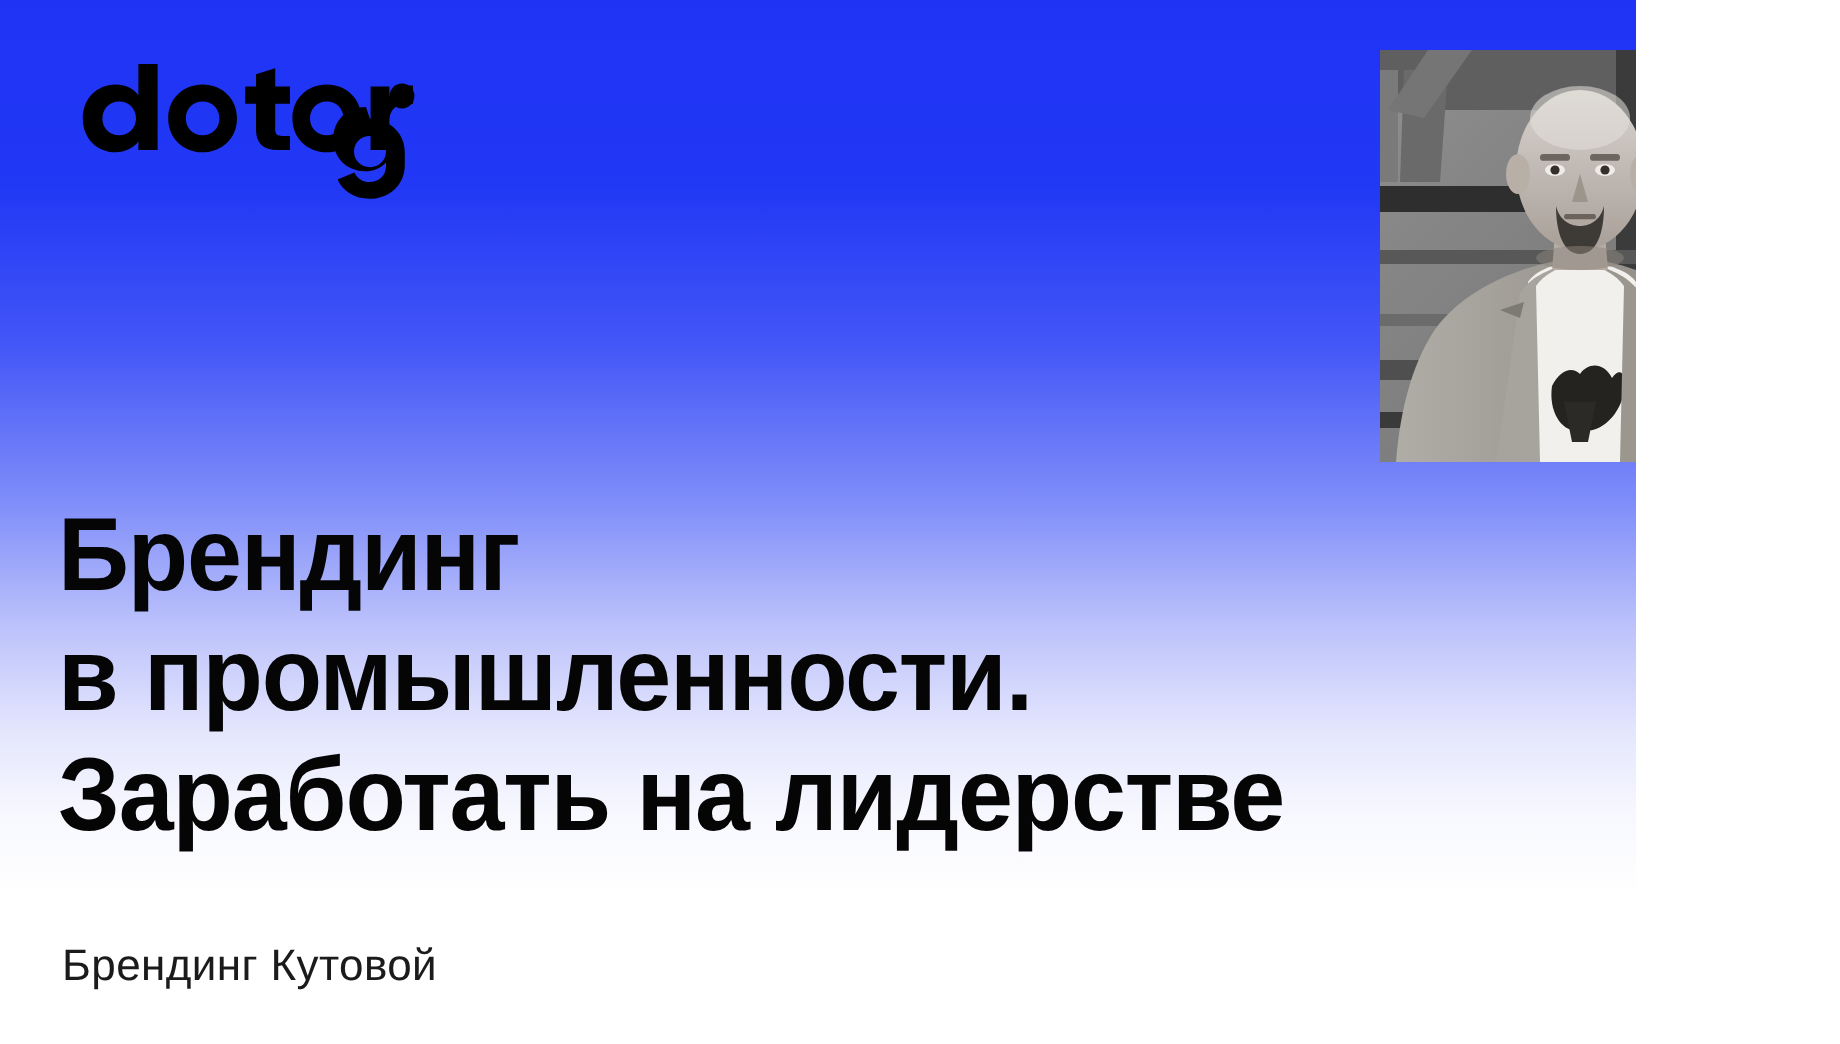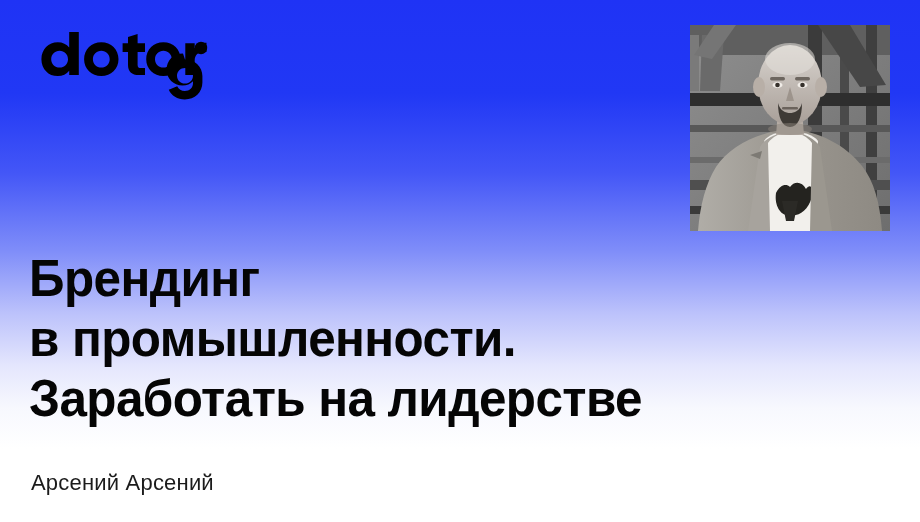--- a/index.html
+++ b/index.html
@@ -6,21 +6,21 @@
   * { margin:0; padding:0; box-sizing:border-box; }
 
   html, body {
     width:920px; height:522px;
     overflow:hidden;
     font-family:"Liberation Sans", sans-serif;
   }
 
   #slide {
     position:relative;
-    width:920px; height:522px;
+    width:818px; height:522px;
     background:linear-gradient(to bottom,
         #1f33f5 0%,
         #2138f5 18%,
         #4356f7 33%,
         #7f8df9 48%,
         #bcc2fb 60%,
         #e4e6fd 70%,
         #f7f8fe 78%,
         #ffffff 86%,
         #ffffff 100%);
@@ -207,15 +207,15 @@
       </g>
     </svg>
   </div>
 
   <div id="headline">
     <span class="hl">Брендинг</span>
     <span class="hl">в промышленности.</span>
     <span class="hl">Заработать на лидерстве</span>
   </div>
 
-  <div id="speaker">Арсений Арсений</div>
+  <div id="speaker">Брендинг Кутовой</div>
 
 </div>
 
 </body></html>

